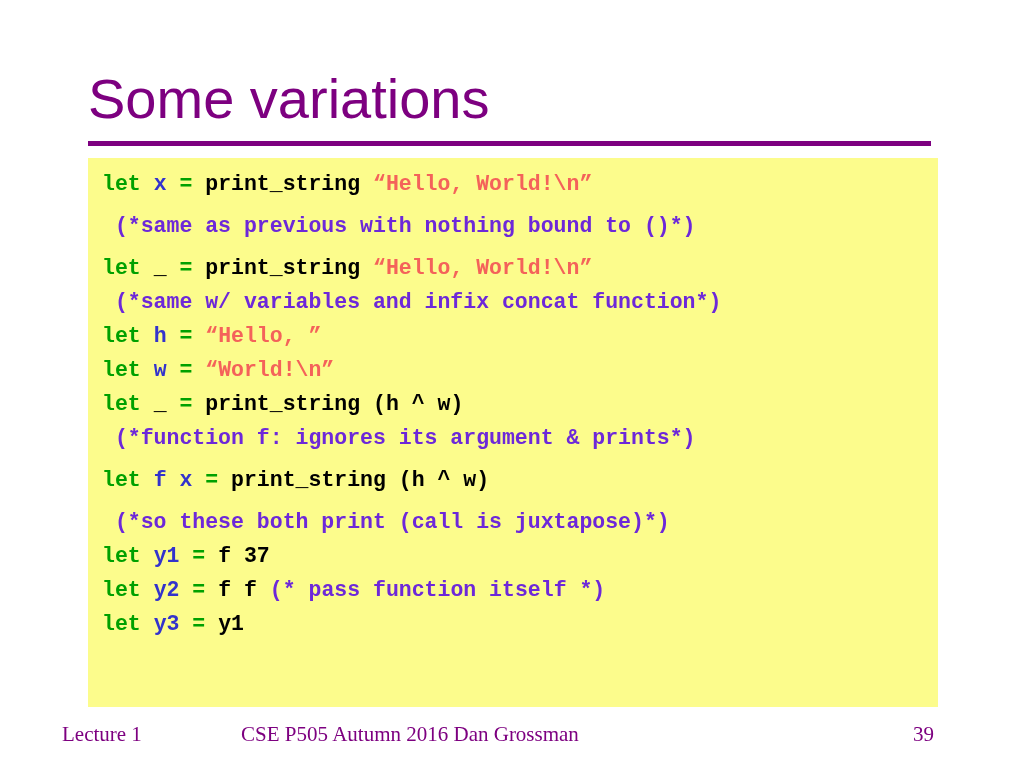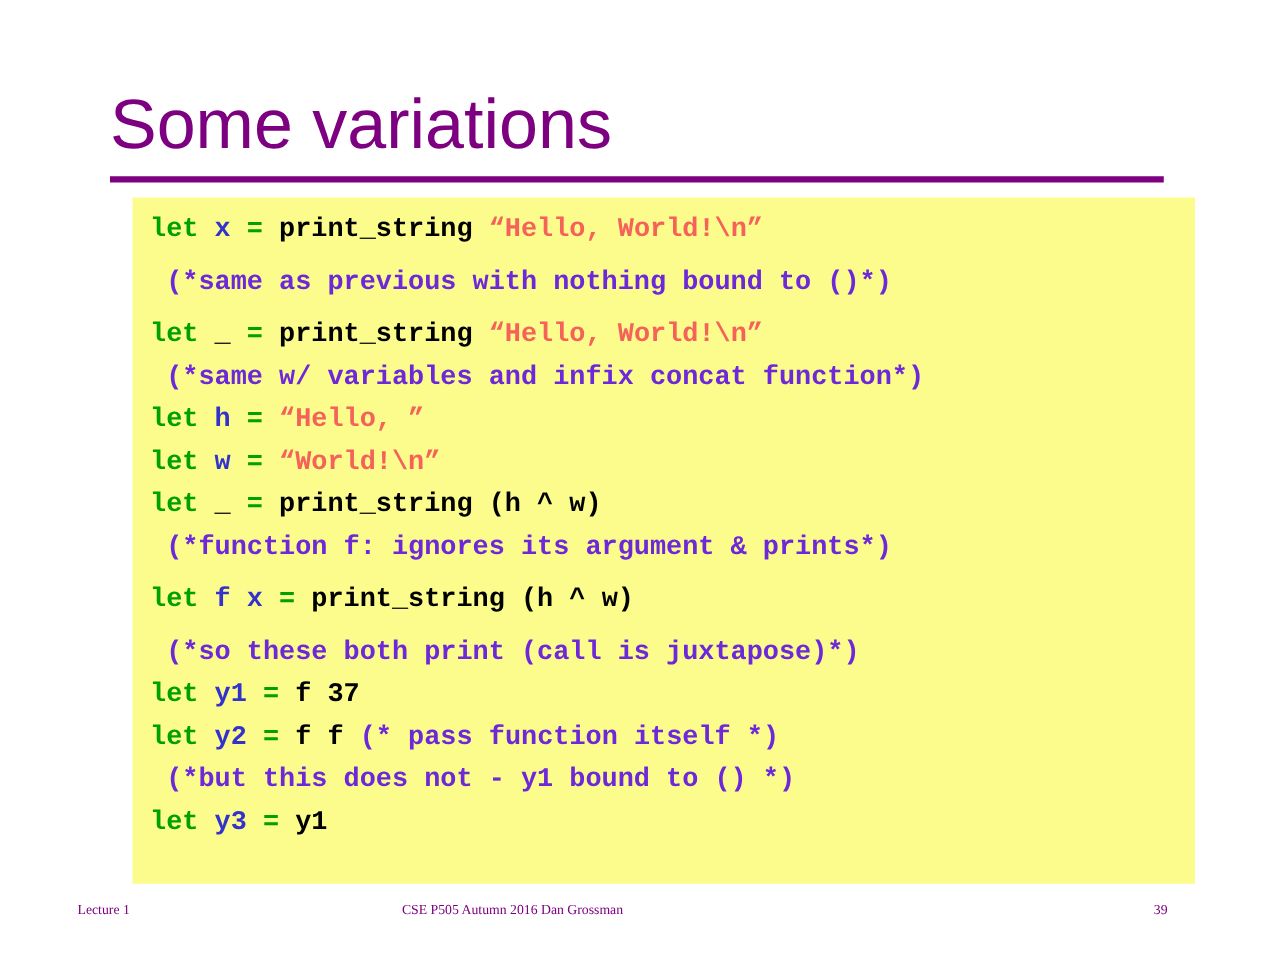--- a/index.html
+++ b/index.html
@@ -44,21 +44,20 @@
   
   .code-panel {
     position: absolute;
     left: 88px;
     top: 158px;
     width: 850px;
     height: 549px;
     background: #FCFC8C;
     box-sizing: border-box;
     padding: 9px 0 0 0;
-    margin-left: 18px;
   }
   .code-line {
     font-family: "Liberation Mono", "DejaVu Sans Mono", monospace;
     font-size: 21.5px;
     font-weight: bold;
     line-height: 34px;
     white-space: pre;
     padding-left: 14px;
     color: #000000;
   }
@@ -72,21 +71,21 @@
   .t-cmt  { color: #6d28d9; }  
 
   
   .footer {
     position: absolute;
     left: 0;
     top: 722px;
     width: 1024px;
     height: 30px;
     font-family: "Liberation Serif", serif;
-    font-size: 11px;
+    font-size: 21px;
     color: #7D0080;
   }
   .footer-left {
     position: absolute;
     left: 62px;
     top: 0;
     white-space: nowrap;
   }
   .footer-center {
     position: absolute;
@@ -130,21 +129,20 @@
     <div class="code-line"><span class="t-cmt"> (*function f: ignores its argument &amp; prints*)</span></div>
 
     <div class="code-line gap-lg"><span class="t-kw">let</span><span> </span><span class="t-var">f x</span><span> </span><span class="t-kw">=</span><span> </span><span class="t-fn">print_string (h ^ w)</span></div>
 
     <div class="code-line gap-lg"><span class="t-cmt"> (*so these both print (call is juxtapose)*)</span></div>
 
     <div class="code-line"><span class="t-kw">let</span><span> </span><span class="t-var">y1</span><span> </span><span class="t-kw">=</span><span> </span><span class="t-fn">f 37</span></div>
 
     <div class="code-line"><span class="t-kw">let</span><span> </span><span class="t-var">y2</span><span> </span><span class="t-kw">=</span><span> </span><span class="t-fn">f f</span><span> </span><span class="t-cmt">(* pass function itself *)</span></div>
 
-    <div class="code-line"><span class="t-cmt"> (*but this does not - y1 bound to () *)</span></div>
 
     <div class="code-line"><span class="t-kw">let</span><span> </span><span class="t-var">y3</span><span> </span><span class="t-kw">=</span><span> </span><span class="t-fn">y1</span></div>
 
   </div>
 
   <div class="footer">
     <span class="footer-left">Lecture 1</span>
     <span class="footer-center">CSE P505 Autumn 2016  Dan Grossman</span>
     <span class="footer-right">39</span>
   </div>

